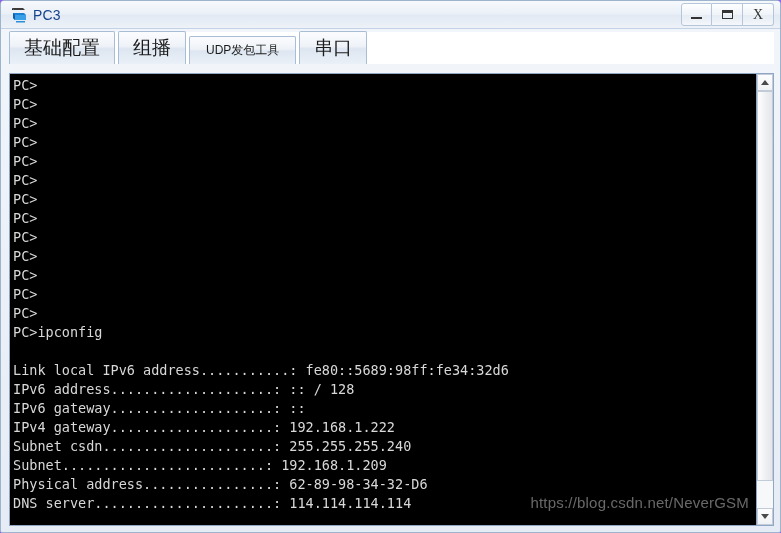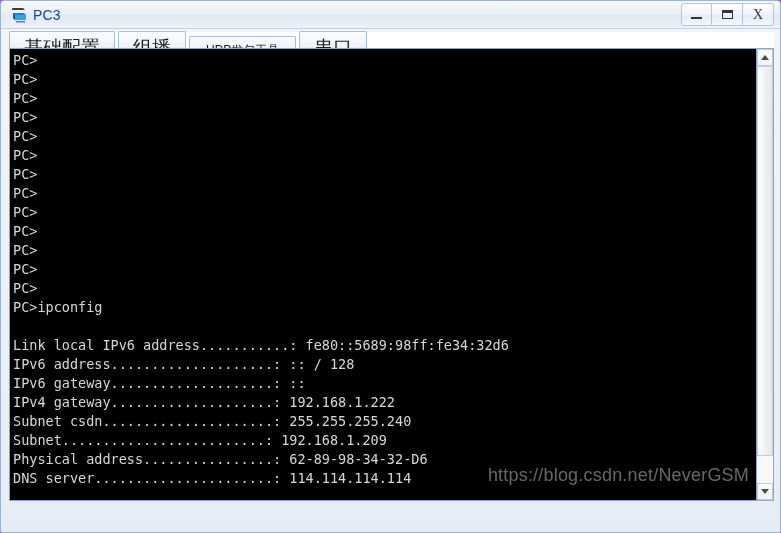--- a/index.html
+++ b/index.html
@@ -138,21 +138,21 @@
     border-color: #b8c8dc;
   }
   .tab.small {
     font-size: 12px;
     padding: 0 16px;
   }
 
   
   .term-wrap {
     position: absolute;
-    left: 8px; top: 47px;
+    left: 8px; top: 72px;
     width: 765px;
     height: 453px;
     box-sizing: border-box;
     border: 1px solid #8fa7c4;
     background: #000000;
     overflow: hidden;
   }
   .term {
     position: absolute;
     left: 0; top: 0;
@@ -219,21 +219,21 @@
     box-sizing: border-box;
     background: linear-gradient(to right, #ffffff 0%, #f0f1f4 50%, #e4e6ea 100%);
     border: 1px solid #c2cbd8;
   }
 
   
   .watermark {
     position: absolute;
     right: 24px;
     bottom: 14px;
-    font-size: 18px;
+    font-size: 15px;
     color: rgba(190, 190, 190, 0.55);
     font-family: "Liberation Sans", sans-serif;
     white-space: nowrap;
     pointer-events: none;
     letter-spacing: 0.2px;
   }
 </style>
 </head>
 <body>
 

